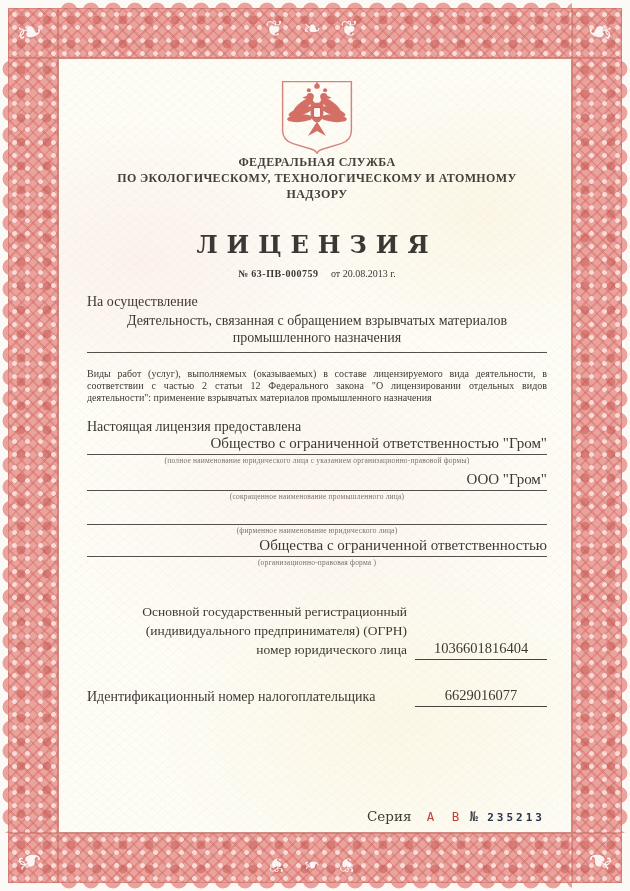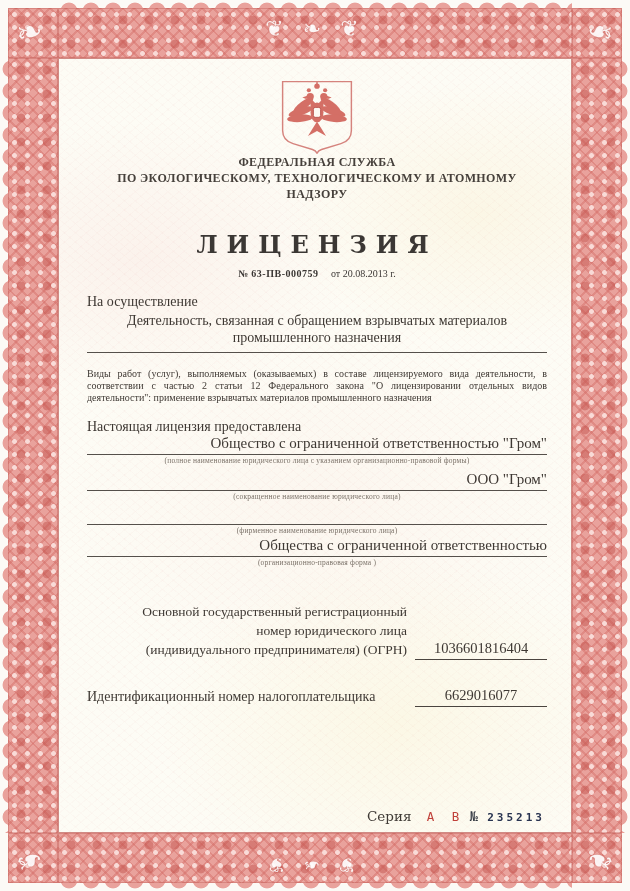--- a/index.html
+++ b/index.html
@@ -192,33 +192,33 @@
     </div>
 
     <div class="works">Виды работ (услуг), выполняемых (оказываемых) в составе лицензируемого вида деятельности, в соответствии с частью 2 статьи 12 Федерального закона "О лицензировании отдельных видов деятельности": применение взрывчатых материалов промышленного назначения</div>
 
     <div class="lbl-left">Настоящая лицензия предоставлена</div>
 
     <div class="name-line">Общество с ограниченной ответственностью "Гром"</div>
     <div class="caption">(полное наименование юридического лица с указанием организационно-правовой формы)</div>
 
     <div class="name-line mt6">ООО "Гром"</div>
-    <div class="caption">(сокращенное наименование юридического лица)</div>
+    <div class="caption">(сокращенное наименование промышленного лица)</div>
 
     <div class="name-line mt6 empty-line"></div>
     <div class="caption">(фирменное наименование юридического лица)</div>
 
     <div class="name-line mt2">Общества с ограниченной ответственностью</div>
     <div class="caption">(организационно-правовая форма )</div>
 
     <div class="ogrn">
       <div class="ogrn-label">
         <div>Основной государственный регистрационный</div>
+        <div>(индивидуального предпринимателя) (ОГРН)</div>
         <div>номер юридического лица</div>
-        <div>(индивидуального предпринимателя) (ОГРН)</div>
       </div>
       <div class="value-box">1036601816404</div>
     </div>
 
     <div class="inn">
       <div class="inn-label">Идентификационный номер налогоплательщика</div>
       <div class="value-box">6629016077</div>
     </div>
 
     <div class="serial">

